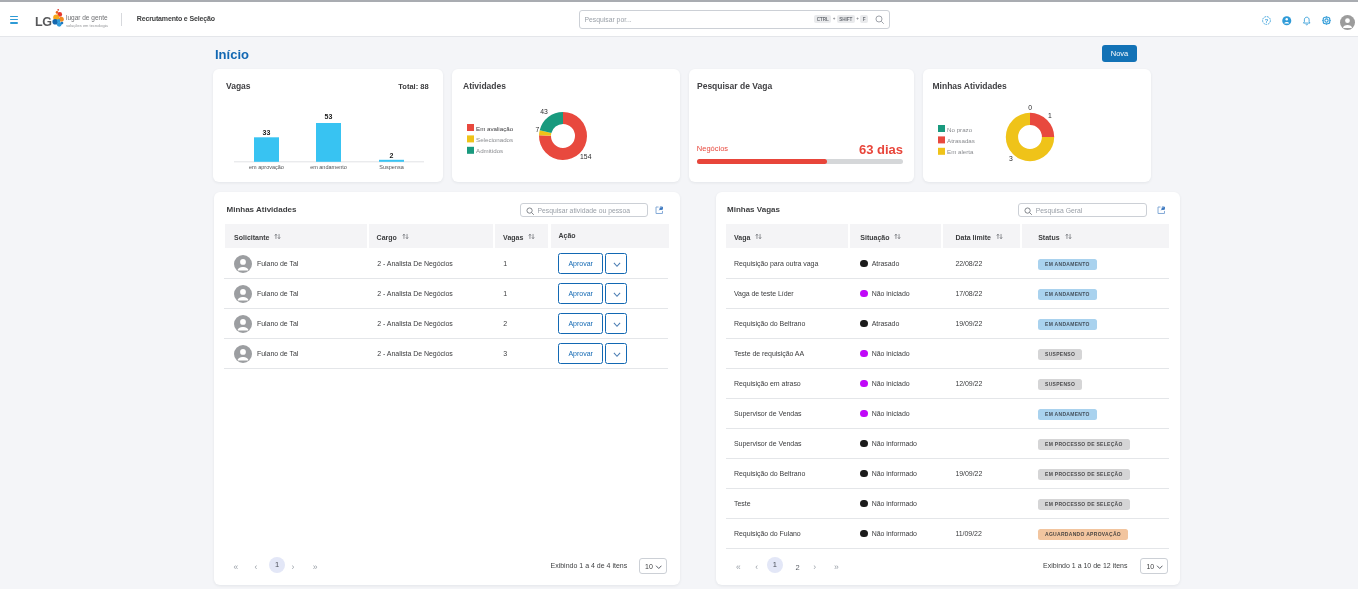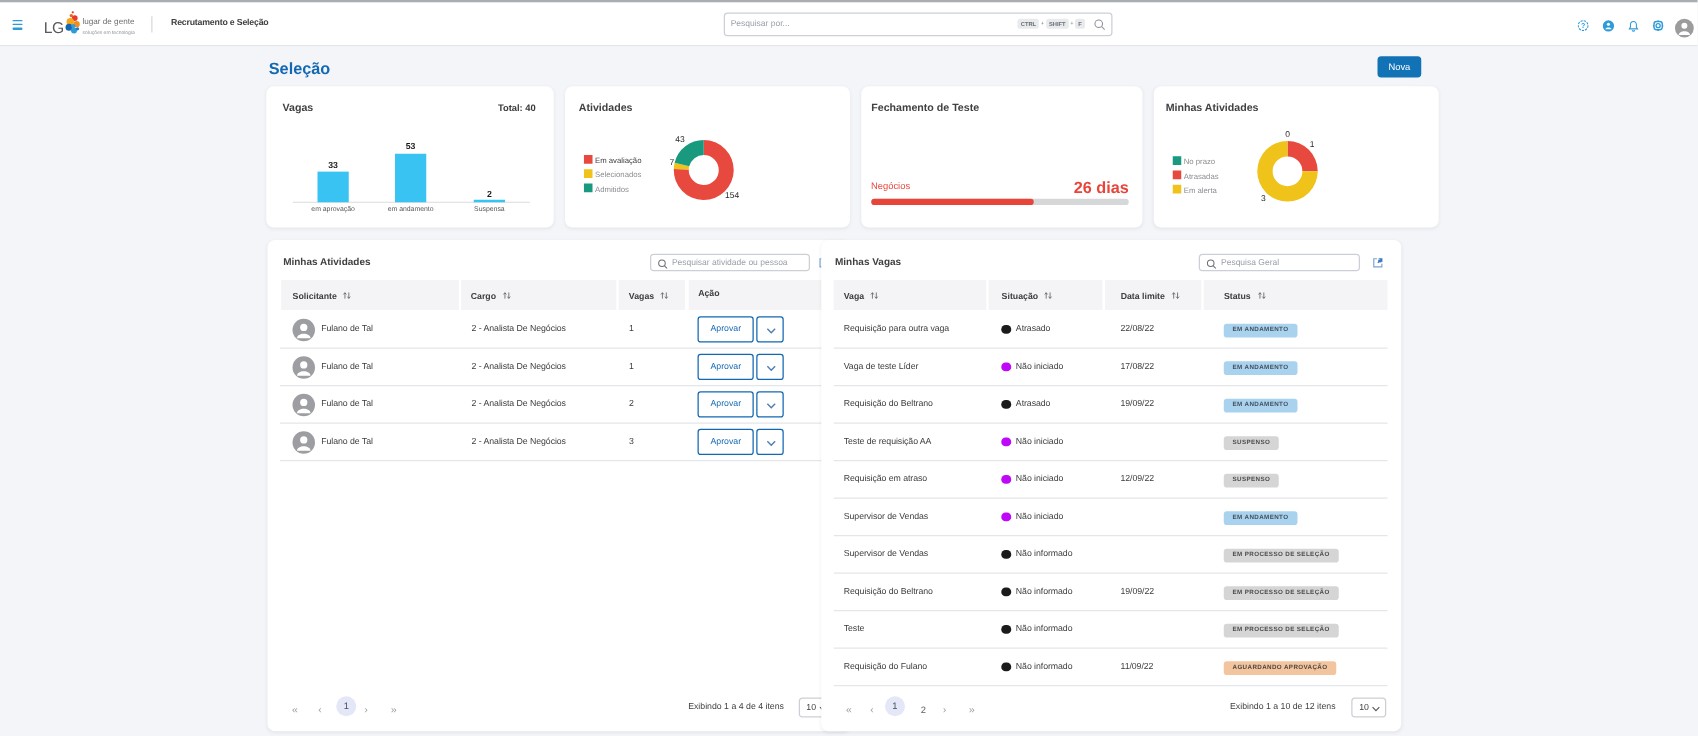--- a/index.html
+++ b/index.html
@@ -29,21 +29,21 @@
 </style>
 </head>
 <body>
 <div id="topstrip"></div>
 <div id="topbar">
   <div id="burger" class="abs" style="left:9.7px; top:13.5px; width:8px;">
       <div></div>
       <div></div>
       <div></div>
     </div>
-  <div class="abs" style="left:35px; top:13px; font-size:12.5px; font-weight:normal; color:#58595b; letter-spacing:-0.3px;">LG</div>
+  <div class="abs" style="left:35px; top:13px; font-size:12.5px; font-weight:bold; color:#58595b; letter-spacing:-0.3px;">LG</div>
   <svg class="abs" style="left:51.5px; top:6px;" width="12" height="24" viewBox="0 0 12 24">
     <circle cx="6.2" cy="1.8" r="0.9" fill="#e03a2f"></circle>
     <circle cx="5.0" cy="4.4" r="1.3" fill="#e8641f"></circle>
     <circle cx="7.8" cy="6.4" r="2.3" fill="#e8392b"></circle>
     <circle cx="4.2" cy="9.4" r="3.0" fill="#f6a81c"></circle>
     <circle cx="9.3" cy="11.3" r="2.5" fill="#f28c1e"></circle>
     <circle cx="3.2" cy="13.8" r="2.8" fill="#1467ae"></circle>
     <circle cx="6.6" cy="12.8" r="1.7" fill="#2f9bd8"></circle>
     <circle cx="7.2" cy="16.3" r="2.4" fill="#2e9ad9"></circle>
     <circle cx="10.0" cy="15.0" r="1.3" fill="#1f78c0"></circle>
@@ -76,26 +76,26 @@
       <rect x="1.6" y="1.6" width="8.8" height="8.8" rx="2.6" fill="none" stroke="#2f9bd8" stroke-width="1.5"></rect>
       <circle cx="6" cy="6" r="2.2" fill="none" stroke="#2f9bd8" stroke-width="1.4"></circle>
       <path d="M6 0.4 L6 1.6 M6 10.4 L6 11.6 M0.4 6 L1.6 6 M10.4 6 L11.6 6" stroke="#2f9bd8" stroke-width="1.6"></path>
     </svg>
   <div class="abs" style="left:1339.8px; top:12.7px; width:15px; height:15px; border-radius:50%; background:#9c9c9c; overflow:hidden;"><svg width="15" height="15" viewBox="0 0 17 17">
         <circle cx="8.5" cy="6.4" r="2.7" fill="#fff"></circle>
         <path d="M3.4 14.8 C3.4 10.2 13.6 10.2 13.6 14.8 Z" fill="#fff"></path>
       </svg></div>
 </div>
 
-<div class="abs" style="left:215px; top:47px; font-size:13px; font-weight:bold; color:#1268b3;">Seleção</div>
+<div class="abs" style="left:215px; top:47px; font-size:13px; font-weight:bold; color:#1268b3;">Início</div>
 <div class="abs" style="left:1102px; top:45.2px; width:35px; height:17.3px; background:#1272b6; border-radius:3px; color:#fff; font-size:7.5px; font-weight:normal; text-align:center; line-height:17.3px;">Nova vaga</div>
 
 <div class="card" style="left:213px; top:69px; width:230px; height:113px;">
   <div class="ctitle" style="left:13px;">Vagas</div>
-  <div class="abs" style="right:14.4px; top:12.7px; font-size:7.5px; font-weight:bold; color:#3a3a3c;">Total: 40</div>
+  <div class="abs" style="right:14.4px; top:12.7px; font-size:7.5px; font-weight:bold; color:#3a3a3c;">Total: 88</div>
   <svg class="abs" style="left:21px; top:33px;" width="190" height="72" viewBox="0 0 190 72">
     <line x1="0" y1="59.8" x2="190" y2="59.8" stroke="#d9dbde" stroke-width="0.8"></line>
     <rect x="20" y="35.3" width="25" height="24.5" fill="#38c3f2"></rect>
     <rect x="82" y="21" width="25" height="38.8" fill="#38c3f2"></rect>
     <rect x="145" y="57.8" width="25" height="2" fill="#38c3f2"></rect>
     <text x="32.5" y="32.8" font-size="7" font-weight="bold" fill="#1b1b1b" text-anchor="middle">33</text>
     <text x="94.5" y="17.2" font-size="7" font-weight="bold" fill="#1b1b1b" text-anchor="middle">53</text>
     <text x="157.5" y="55.9" font-size="7" font-weight="bold" fill="#1b1b1b" text-anchor="middle">2</text>
     <text x="32.5" y="67" font-size="5.5" fill="#525356" text-anchor="middle">em aprovação</text>
     <text x="94.5" y="67" font-size="5.5" fill="#525356" text-anchor="middle">em andamento</text>
@@ -117,23 +117,23 @@
     <path d="M50.00 26.00 A24 24 0 1 1 26.01 49.26 L38.01 49.63 A12 12 0 1 0 50.00 38.00 Z" fill="#e8493e"></path>
     <path d="M26.01 49.26 A24 24 0 0 1 26.72 44.15 L38.36 47.07 A12 12 0 0 0 38.01 49.63 Z" fill="#efc319"></path>
     <path d="M26.72 44.15 A24 24 0 0 1 50.00 26.00 L50.00 38.00 A12 12 0 0 0 38.36 47.07 Z" fill="#199a7e"></path>
     <text x="27.2" y="27.7" font-size="6.8" fill="#2b2b2d">43</text>
     <text x="22.5" y="46.1" font-size="6.8" fill="#2b2b2d">7</text>
     <text x="67.1" y="72.7" font-size="6.8" fill="#2b2b2d">154</text>
   </svg>
 </div>
 
 <div class="card" style="left:688.5px; top:69px; width:225.5px; height:113px;">
-  <div class="ctitle" style="left:8.5px;">Fechamento de Teste</div>
+  <div class="ctitle" style="left:8.5px;">Pesquisar de Vaga</div>
   <div class="abs" style="left:8.3px; top:74.7px; font-size:7.5px; color:#e8493e;">Negócios</div>
-  <div class="abs" style="right:11px; top:72.8px; font-size:13px; font-weight:bold; color:#e8453a;">26 dias</div>
+  <div class="abs" style="right:11px; top:72.8px; font-size:13px; font-weight:bold; color:#e8453a;">63 dias</div>
   <div class="abs" style="left:8.3px; top:89.9px; width:206.6px; height:5px; background:#d5d7d9; border-radius:2.5px;">
     <div style="width:62.8%; height:5px; background:#e8453a; border-radius:2.5px;"></div>
   </div>
 </div>
 
 <div class="card" style="left:922.5px; top:69px; width:228.5px; height:113px;">
   <div class="ctitle" style="left:10px;">Minhas Atividades</div>
   <svg class="abs" style="left:15.2px; top:54.6px;" width="110" height="42" viewBox="0 0 110 42">
     <rect x="0" y="1" width="7" height="7" fill="#199a7e"></rect>
     <text x="9" y="7.5" font-size="6.2" fill="#8a8c90">No prazo</text>
@@ -251,21 +251,21 @@
   <div class="nav" style="left:40.6px; top:370.5px;">‹</div>
   <div class="cur" style="left:55.1px; top:365.9px;">1</div>
   <div class="nav" style="left:77.4px; top:370.5px;">›</div>
   <div class="nav" style="left:98.7px; top:370.5px;">»</div>
   <div class="pinfo" style="left:336.5px; top:370.3px;">Exibindo 1 a 4 de 4 itens</div>
   <div class="dd" style="left:424.6px; top:366.2px;">10 <svg style="position:absolute;right:4px;top:6.5px;" width="7.5" height="4.5" viewBox="0 0 8 5">
         <polyline points="1,0.8 4,3.9 7,0.8" fill="none" stroke="#5a5e66" stroke-width="1.1"></polyline>
       </svg></div>
 </div>
 
-<div class="card" style="left:657px; top:191.6px; width:463.7px; height:393px;">
+<div class="card" style="left:716px; top:191.6px; width:463.7px; height:393px;">
   <div class="ptitle" style="left:11px;">Minhas Vagas</div>
   <div class="psearch" style="left:301.8px; width:129px;">
       <svg class="abs" style="left:5px; top:3.2px;" width="8.5" height="8.5" viewBox="0 0 10 10">
         <circle cx="4.2" cy="4.2" r="3.1" fill="none" stroke="#6d7178" stroke-width="1"></circle>
         <line x1="6.6" y1="6.6" x2="9.2" y2="9.2" stroke="#6d7178" stroke-width="1"></line>
       </svg>
       <span class="ph">Pesquisa Geral</span>
     </div>
   <div style="position:absolute; left:441.2px; top:14.5px;">
       <svg class="abs" width="8.5" height="8.5" viewBox="0 0 10 10">

